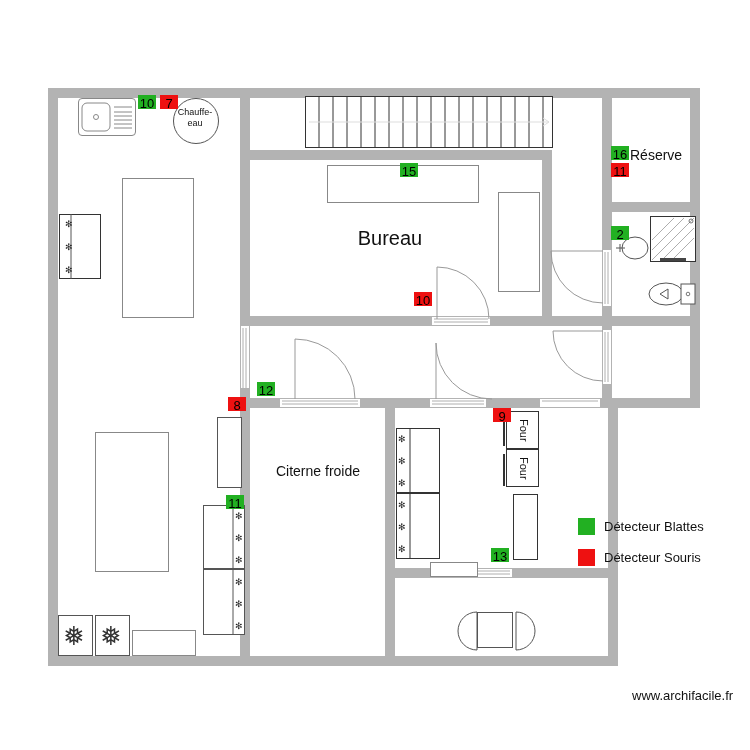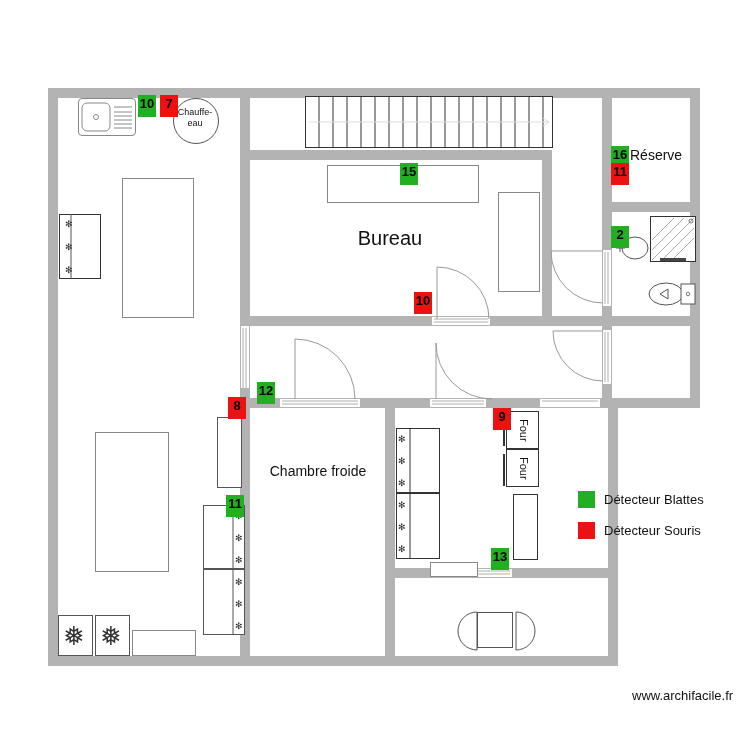--- a/index.html
+++ b/index.html
@@ -13,30 +13,30 @@
   #plan{
     position:absolute;left:0;top:0;width:750px;height:750px;
   }
   .wall{position:absolute;background:#b3b3b3;}
   .room{position:absolute;background:#ffffff;}
   .label{
     position:absolute;color:#111;font-size:13px;line-height:15px;
     text-align:center;white-space:pre;
   }
   .marker{
-    position:absolute;width:18px;height:22px;
-    font-size:13px;font-weight:bold;line-height:17px;
+    position:absolute;width:18px;height:14px;
+    font-size:13px;font-weight:normal;line-height:17px;
     text-align:center;color:#000;
     font-family:"Liberation Sans", sans-serif;
   }
   .mk-green{background:#22b022;}
   .mk-red{background:#ee1111;}
   .furn{position:absolute;border:1px solid #888;background:#fff;box-sizing:border-box;}
   .furn-dark{position:absolute;border:1px solid #333;background:#fff;box-sizing:border-box;}
-  .legend{position:absolute;}
+  .legend{position:absolute;margin-top:27px;}
   .legend-row{display:flex;align-items:center;margin-bottom:14px;}
   .legend-swatch{width:17px;height:17px;margin-right:9px;}
   .legend-text{font-size:13px;color:#111;}
   .footer{position:absolute;font-size:13px;color:#111;}
   svg{position:absolute;overflow:visible;}
 </style>
 </head>
 <body>
 
 <div id="plan">
@@ -231,21 +231,21 @@
   </svg>
 
   <div class="furn-dark" style="left:477px;top:612px;width:36px;height:36px;border:1px solid #555;"></div>
   <svg style="left:440px;top:610px;width:120px;height:42px;">
     <path d="M 37 2 A 19 19 0 0 0 37 40 Z" fill="#fff" stroke="#555" stroke-width="1"></path>
     <path d="M 76 2 A 19 19 0 0 1 76 40 Z" fill="#fff" stroke="#555" stroke-width="1"></path>
   </svg>
 
   <div class="label" style="left:340px;top:231px;width:100px;font-size:20px;">Bureau</div>
   <div class="label" style="left:630px;top:148px;width:80px;font-size:14px;text-align:left;">Réserve</div>
-  <div class="label" style="left:258px;top:464px;width:120px;font-size:14px;">Chambre froide</div>
+  <div class="label" style="left:258px;top:464px;width:120px;font-size:14px;">Citerne froide</div>
 
   <div class="marker mk-green" style="left:138px;top:95px;">10</div>
   <div class="marker mk-red" style="left:160px;top:95px;">7</div>
   <div class="marker mk-green" style="left:400px;top:163px;">15</div>
   <div class="marker mk-red" style="left:414px;top:292px;">10</div>
   <div class="marker mk-green" style="left:611px;top:146px;">16</div>
   <div class="marker mk-red" style="left:611px;top:163px;">11</div>
   <div class="marker mk-green" style="left:611px;top:226px;">2</div>
   <div class="marker mk-green" style="left:257px;top:382px;">12</div>
   <div class="marker mk-red" style="left:228px;top:397px;">8</div>

